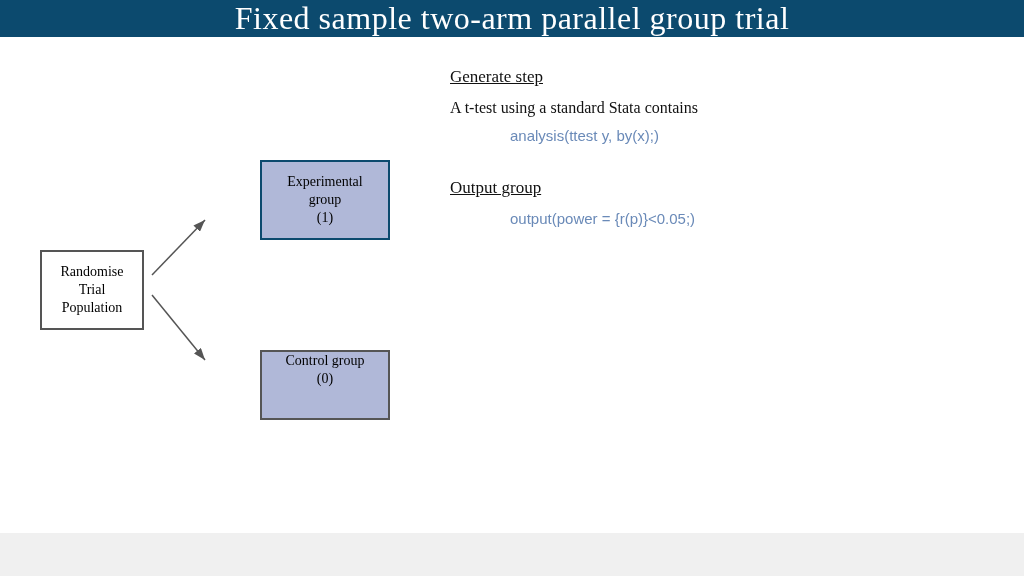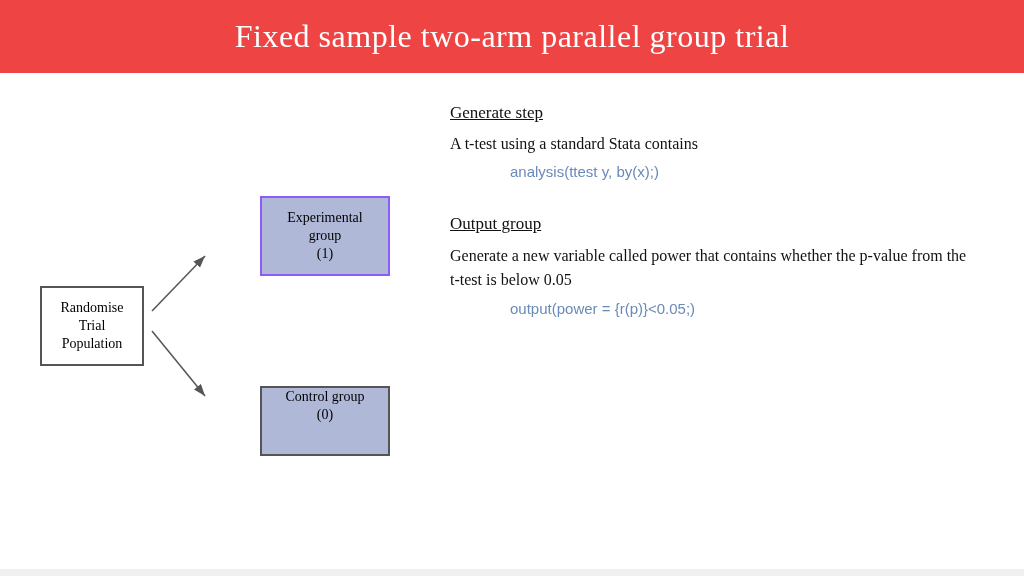--- a/index.html
+++ b/index.html
@@ -6,24 +6,24 @@
 
     body {
       width: 1024px;
       height: 576px;
       background: #f0f0f0;
       font-family: Georgia, 'Times New Roman', serif;
       overflow: hidden;
     }
 
     .header {
-      background: #ef4444;
+      background: #0c4a6e;
       color: #fff;
       text-align: center;
-      padding: 18px 20px;
+      padding: 0 20px;
       font-size: 32px;
       font-weight: 400;
       letter-spacing: 0.5px;
     }
 
     .main-content {
       display: flex;
       flex-direction: row;
       padding: 30px 40px 20px 40px;
       height: calc(576px - 80px);
@@ -64,21 +64,21 @@
       line-height: 1.3;
     }
 
     
     .box-experimental {
       position: absolute;
       right: 10px;
       top: 40px;
       width: 130px;
       height: 80px;
-      border: 2px solid #8b5cf6;
+      border: 2px solid #0c4a6e;
       background: #b0b8d8;
       display: flex;
       align-items: center;
       justify-content: center;
       text-align: center;
       font-size: 14px;
       line-height: 1.3;
     }
 
     
@@ -193,18 +193,17 @@
   <div class="content-area">
 
     <div>
       <div class="section-label">Generate step</div>
       <div class="section-text">A t-test using a standard Stata contains</div>
       <div class="code-block">analysis(ttest y, by(x);)</div>
     </div>
 
     <div class="output-section">
       <div class="section-label">Output group</div>
-      <div class="section-text-long">Generate a new variable called power that contains whether the p-value from the t-test is below 0.05</div>
       <div class="code-block">output(power = {r(p)}&lt;0.05;)</div>
     </div>
 
   </div>
 </div>
 
 </body></html>

